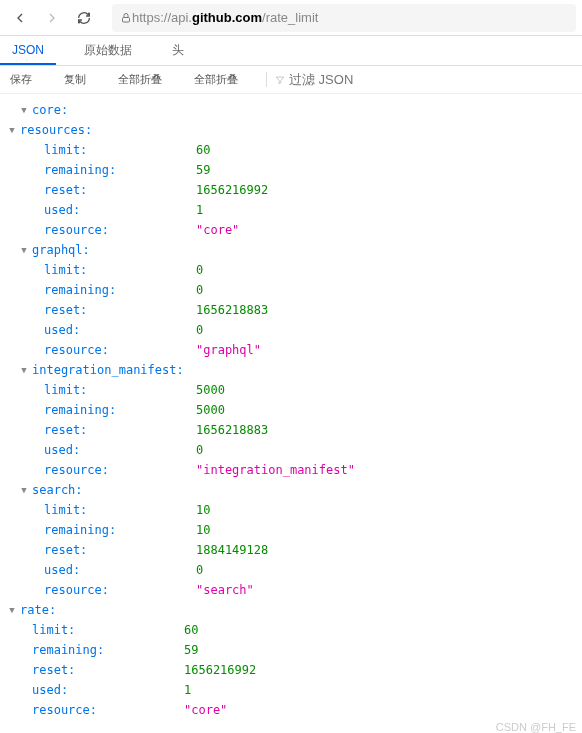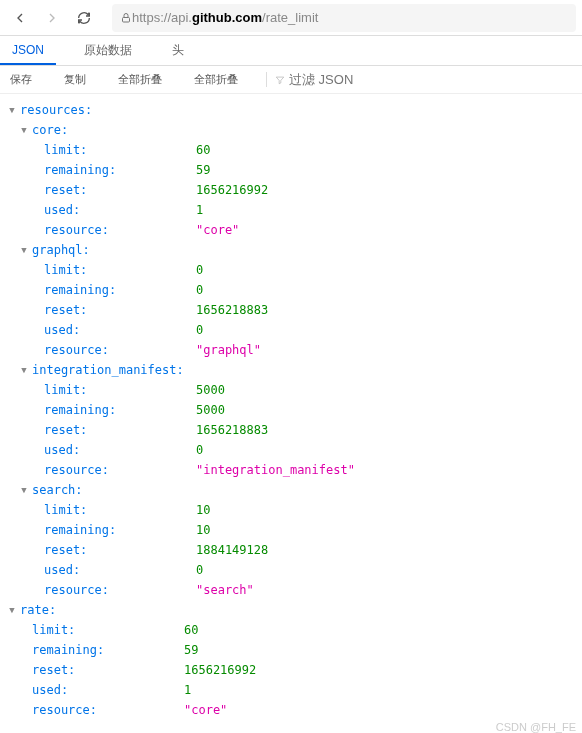--- a/index.html
+++ b/index.html
@@ -79,28 +79,28 @@
   <button class="tool-btn">全部折叠</button>
   <div class="filter">
     <svg viewBox="0 0 24 24">
         <path d="M3 5h18l-7 8v6l-4 2v-8z"></path>
       </svg>
     <input placeholder="过滤 JSON" style="">
   </div>
 </div>
 
 <div class="json-view" id="json-view">
+    <div class="row ind2">
+      <span class="tw"></span>
+      <span class="key key-wide">core:</span>
+    </div>
     <div class="row ind1">
       <span class="tw"></span>
       <span class="key key-wide">resources:</span>
     </div>
-    <div class="row ind2">
-      <span class="tw"></span>
-      <span class="key key-wide">core:</span>
-    </div>
     <div class="row ind3">
       <span class="key key-wide pad-key">limit:</span>
       <span class="val-col val-num">60</span>
     </div>
     <div class="row ind3">
       <span class="key key-wide pad-key">remaining:</span>
       <span class="val-col val-num">59</span>
     </div>
     <div class="row ind3">
       <span class="key key-wide pad-key">reset:</span>

